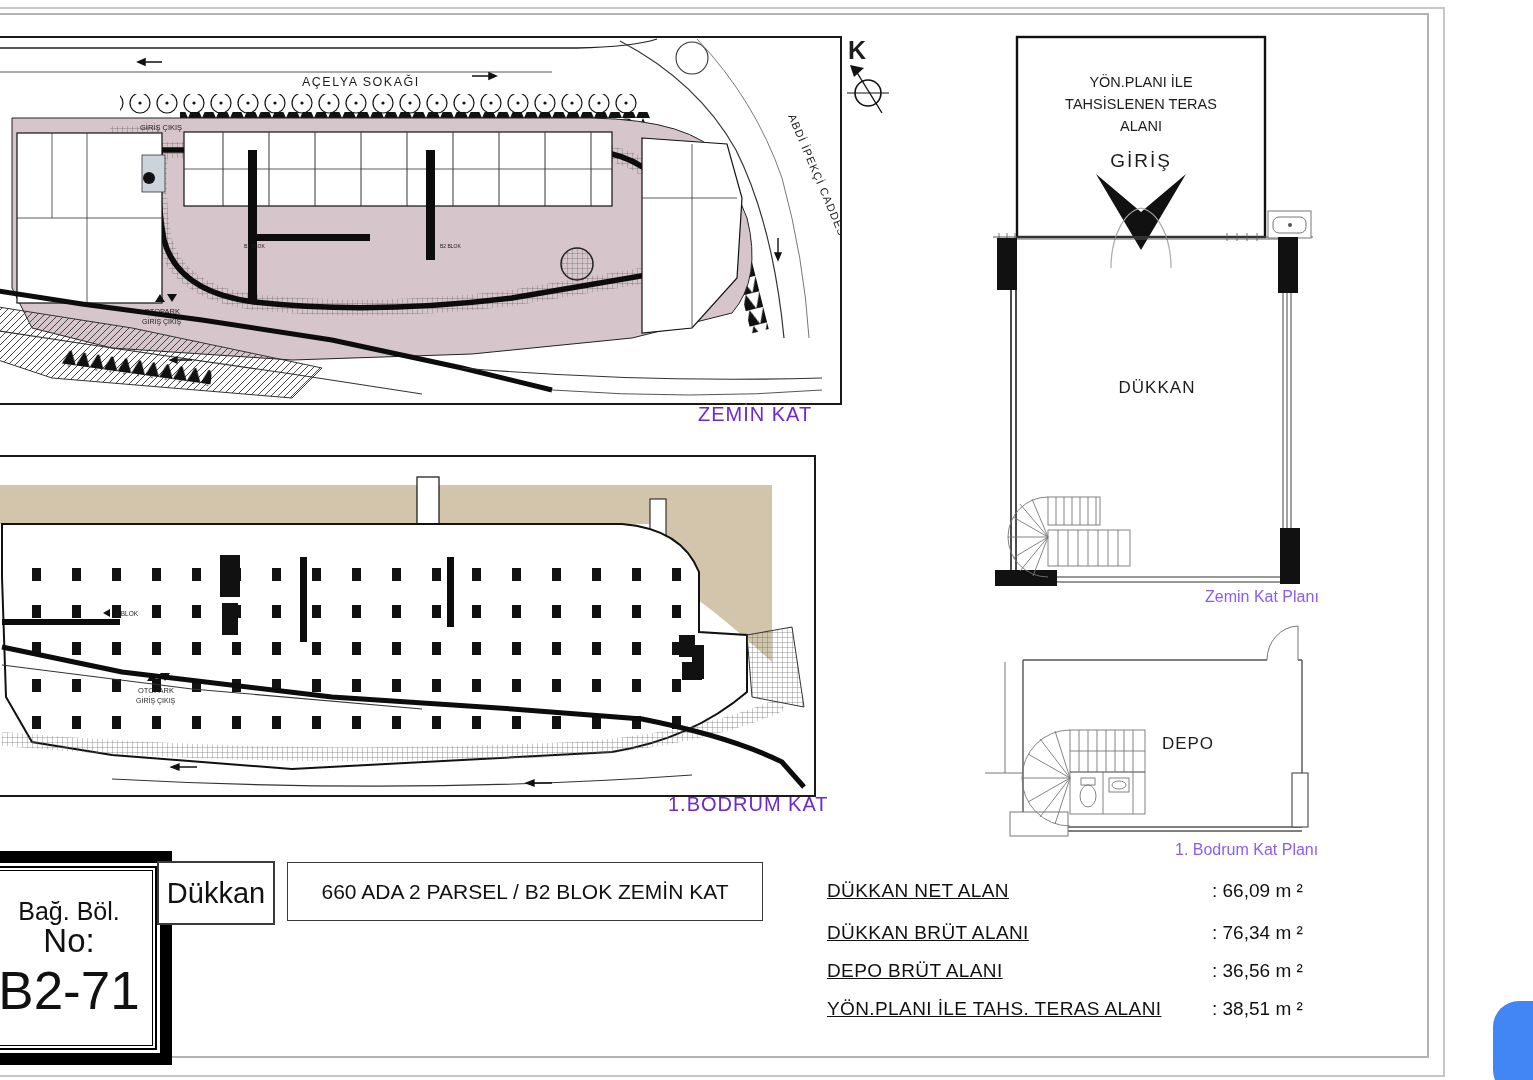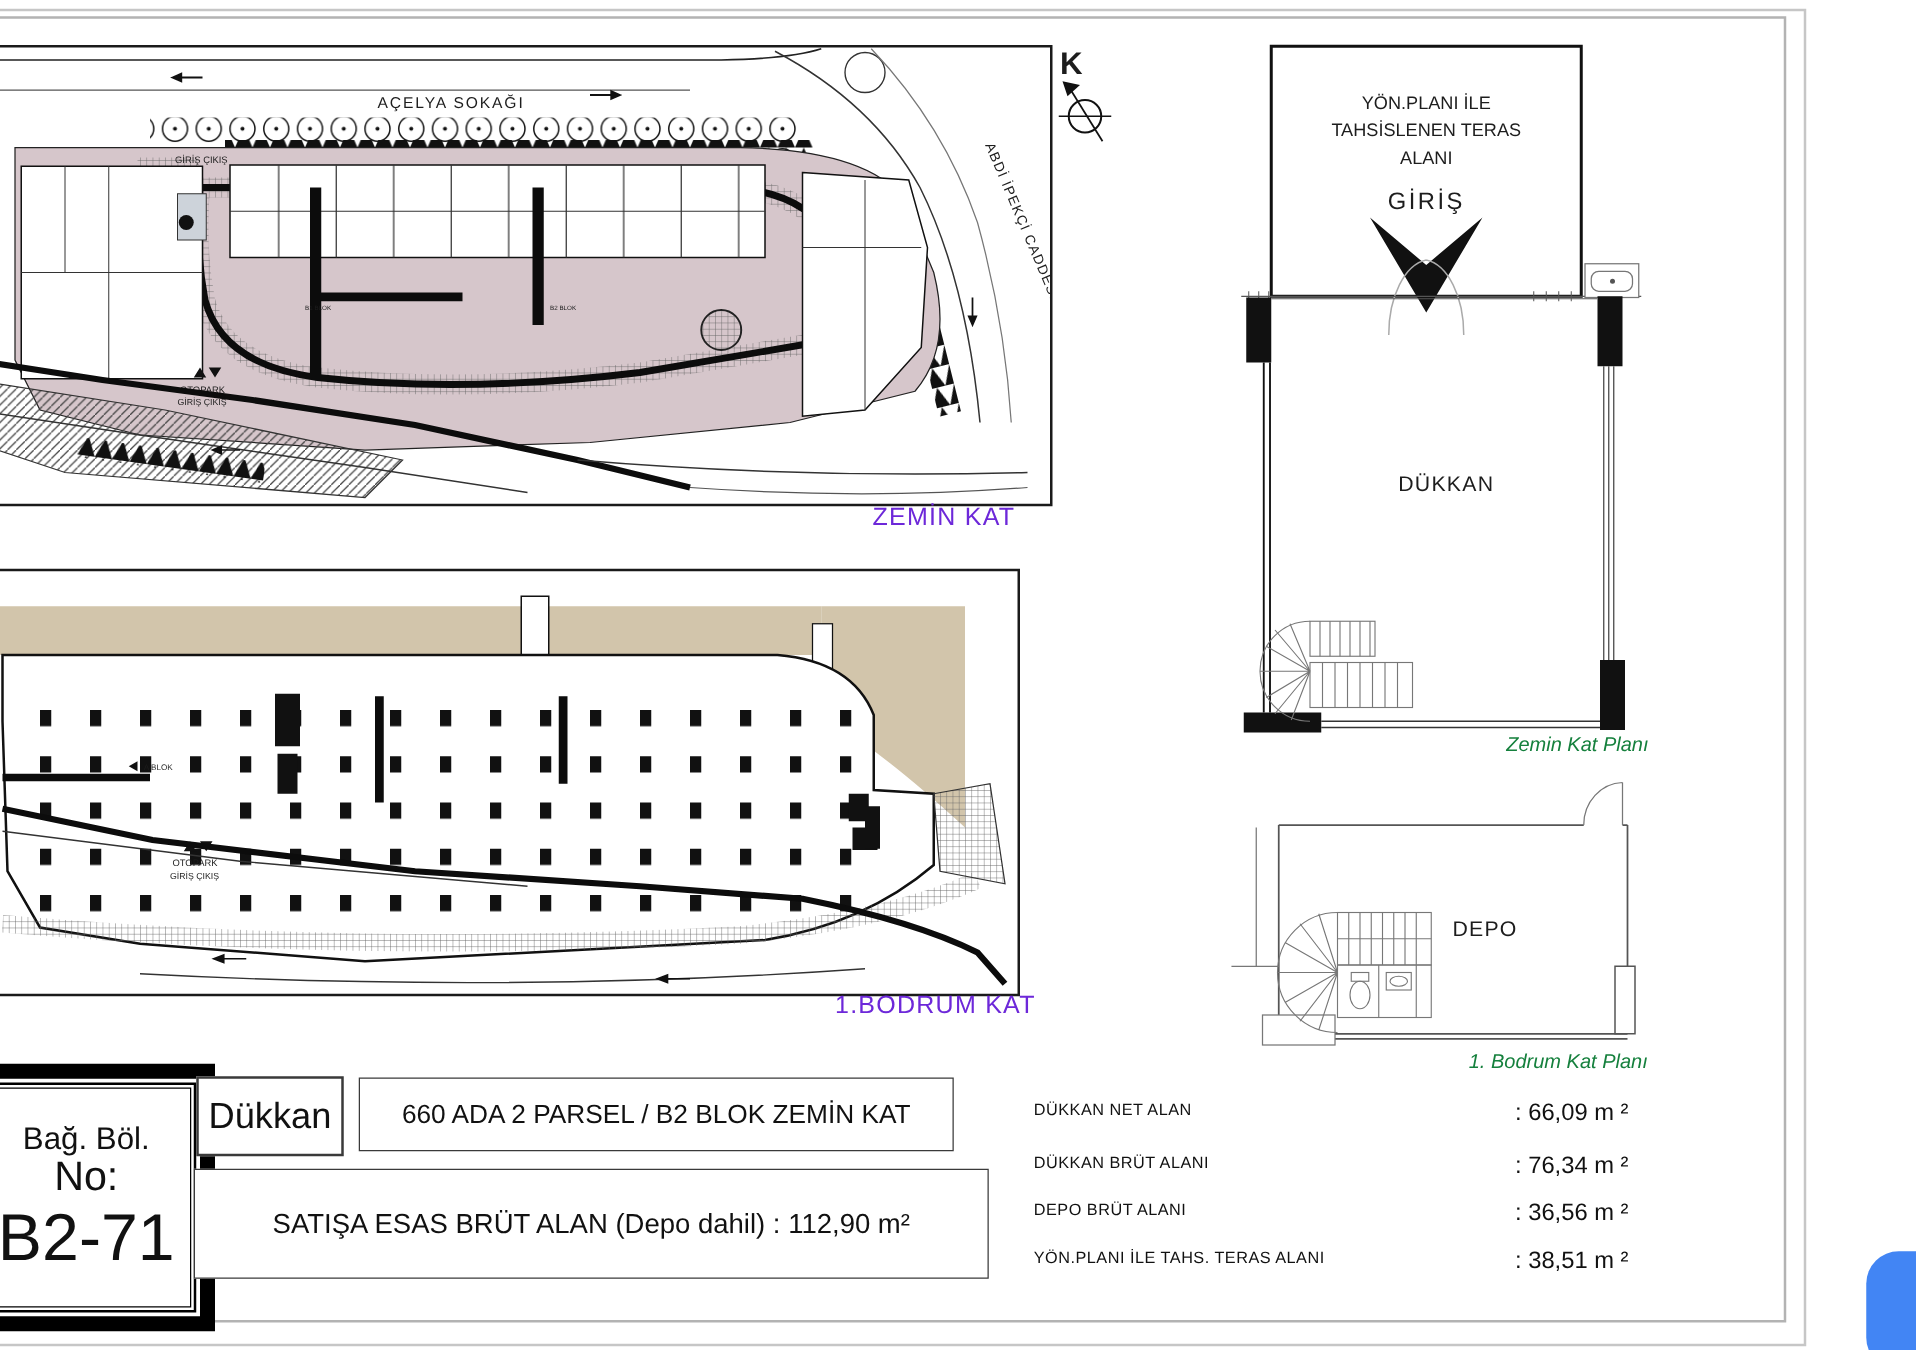--- a/index.html
+++ b/index.html
@@ -5,32 +5,32 @@
   html,body{margin:0;padding:0;background:#fff;}
   #canvas{position:relative;width:1533px;height:1080px;overflow:hidden;background:#fff;
           font-family:"Liberation Sans",sans-serif;color:#111;}
   .abs{position:absolute;}
   
   .frame-outer{top:7px;left:-24px;width:1465px;height:1066px;border:2px solid #c6c6c6;}
   .frame-inner{top:13px;left:-24px;width:1449px;height:1041px;border:2px solid #b3b3b3;}
   
   .panel{border:2px solid #1a1a1a;background:#fff;}
   .cap{font-size:20px;letter-spacing:1px;color:#6d28d9;white-space:nowrap;}
-  .cap-sm{font-size:16px;color:#15803d;white-space:nowrap;font-style:italic;}
+  .cap-sm{font-size:16px;color:#8b5cf6;white-space:nowrap;}
   
   .tblock{left:-34px;top:851px;width:182px;height:190px;border:12px solid #000;background:#fff;}
   .tblock-in1{position:absolute;inset:3px;border:2px solid #000;}
   .tblock-in2{position:absolute;inset:2px;border:1px solid #000;display:flex;flex-direction:column;
               align-items:center;justify-content:center;line-height:1.05;}
   .tb1{font-size:25px;} .tb2{font-size:33px;} .tb3{font-size:53px;margin-top:4px;}
   .box{border:2px solid #3a3a3a;background:#fff;display:flex;align-items:center;justify-content:center;}
   .dukkan{left:157px;top:861px;width:114px;height:60px;font-size:29px;}
   .parcel{left:287px;top:862px;width:474px;height:57px;font-size:21px;border-width:1.5px;}
   .satis{left:155px;top:935px;width:634px;height:86px;font-size:22px;border-width:1.5px;}
-  .arow-label{font-size:13px;letter-spacing:.4px;white-space:nowrap;}
+  .arow-label{font-size:19px;letter-spacing:.4px;white-space:nowrap;text-decoration:underline;}
   .arow-value{font-size:19px;white-space:nowrap;}
   .fab{left:1493px;top:1001px;width:74px;height:95px;border-radius:26px;background:#4285f4;}
   svg text{font-family:"Liberation Sans",sans-serif;fill:#1d1d1d;}
 </style>
 </head>
 <body>
 
 <div id="canvas">
 
   <div class="abs frame-outer"></div>
@@ -257,21 +257,20 @@
         <div class="tblock-in2">
       <div class="tb1">Bağ. Böl.</div>
       <div class="tb2">No:</div>
       <div class="tb3">B2-71</div>
     </div>
       </div>
   </div>
 
   <div class="abs box dukkan">Dükkan</div>
   <div class="abs box parcel">660 ADA 2 PARSEL / B2 BLOK ZEMİN KAT</div>
-  <div class="abs box satis">SATIŞA ESAS BRÜT ALAN (Depo dahil) : 112,90 m²</div>
 
   <div class="abs arow-label" style="left:827px;top:880px;">DÜKKAN NET ALAN</div>
   <div class="abs arow-value" style="left:1212px;top:880px;">: 66,09 m ²</div>
   <div class="abs arow-label" style="left:827px;top:922px;">DÜKKAN BRÜT ALANI</div>
   <div class="abs arow-value" style="left:1212px;top:922px;">: 76,34 m ²</div>
   <div class="abs arow-label" style="left:827px;top:960px;">DEPO BRÜT ALANI</div>
   <div class="abs arow-value" style="left:1212px;top:960px;">: 36,56 m ²</div>
   <div class="abs arow-label" style="left:827px;top:998px;">YÖN.PLANI İLE TAHS. TERAS ALANI</div>
   <div class="abs arow-value" style="left:1212px;top:998px;text-align:right;">: 38,51 m ²</div>
 

